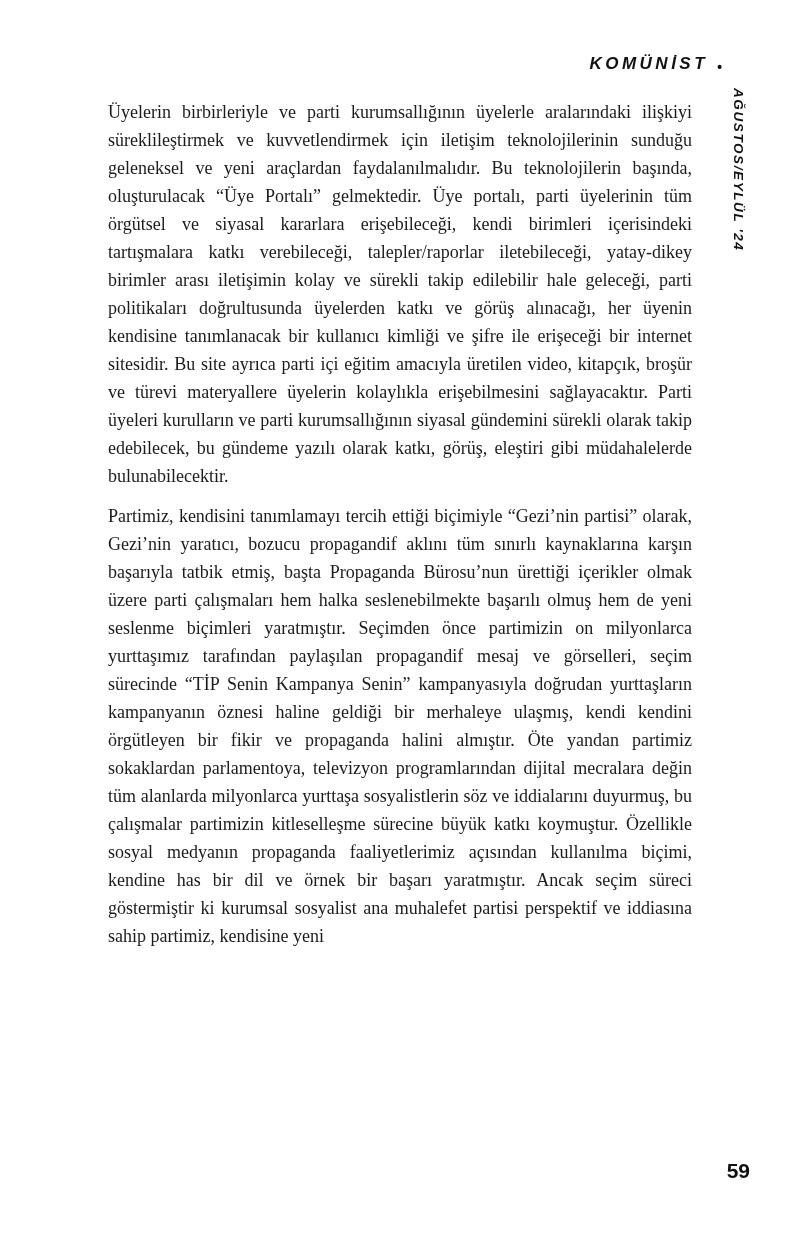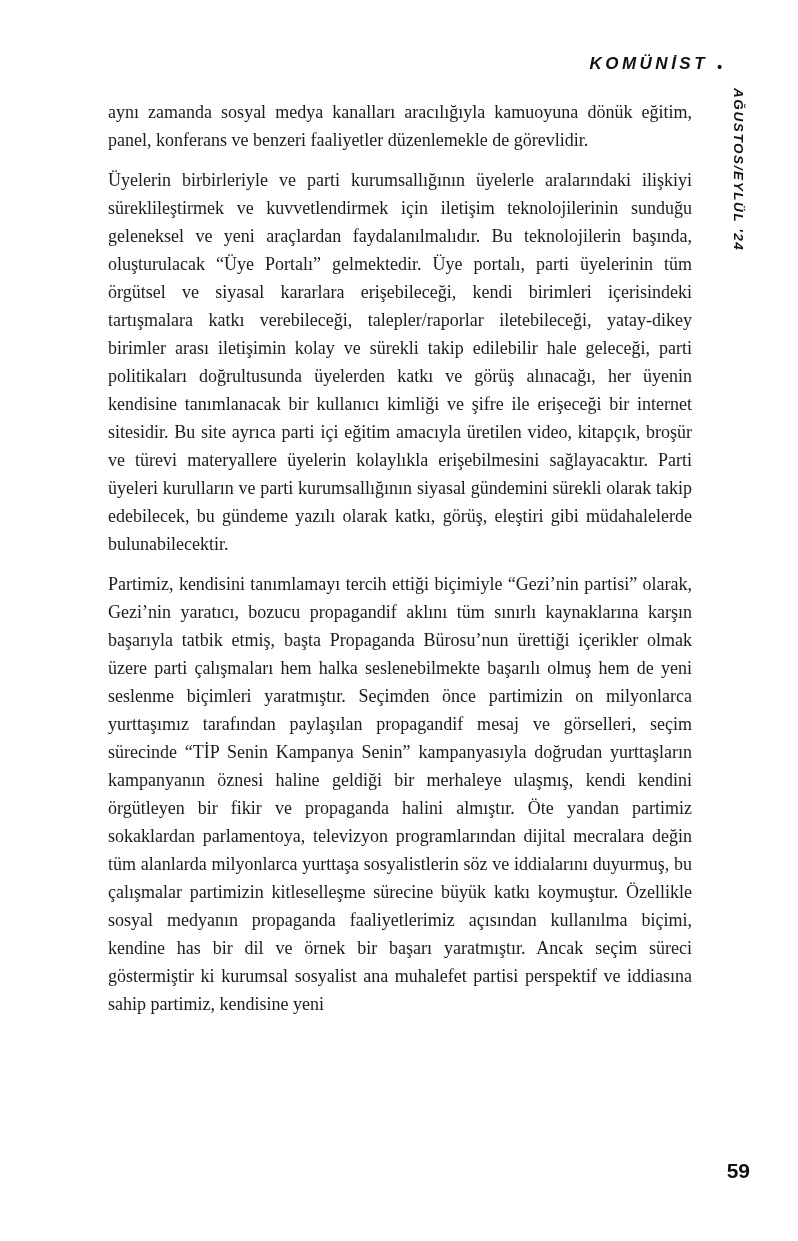--- a/index.html
+++ b/index.html
@@ -79,20 +79,19 @@
 <div class="page">
 
   <div class="masthead">
     <span>KOMÜNİST</span>
     <span class="bullet">•</span>
   </div>
 
   <div class="issue-vertical">AĞUSTOS/EYLÜL '24</div>
 
   <div class="body-text">
-    <p>aynı zamanda sosyal medya kanalları aracılığıyla kamuoyuna dönük eğitim, panel, konferans ve benzeri faaliyetler düzenlemekle de görevlidir.</p>
     <p>Üyelerin birbirleriyle ve parti kurumsallığının üyelerle aralarındaki ilişkiyi süreklileştirmek ve kuvvetlendirmek için iletişim teknolojilerinin sunduğu geleneksel ve yeni araçlardan faydalanılmalıdır. Bu teknolojilerin başında, oluşturulacak “Üye Portalı” gelmektedir. Üye portalı, parti üyelerinin tüm örgütsel ve siyasal kararlara erişebileceği, kendi birimleri içerisindeki tartışmalara katkı verebileceği, talepler/raporlar iletebileceği, yatay-dikey birimler arası iletişimin kolay ve sürekli takip edilebilir hale geleceği, parti politikaları doğrultusunda üyelerden katkı ve görüş alınacağı, her üyenin kendisine tanımlanacak bir kullanıcı kimliği ve şifre ile erişeceği bir internet sitesidir. Bu site ayrıca parti içi eğitim amacıyla üretilen video, kitapçık, broşür ve türevi materyallere üyelerin kolaylıkla erişebilmesini sağlayacaktır. Parti üyeleri kurulların ve parti kurumsallığının siyasal gündemini sürekli olarak takip edebilecek, bu gündeme yazılı olarak katkı, görüş, eleştiri gibi müdahalelerde bulunabilecektir.</p>
     <p>Partimiz, kendisini tanımlamayı tercih ettiği biçimiyle “Gezi’nin partisi” olarak, Gezi’nin yaratıcı, bozucu propagandif aklını tüm sınırlı kaynaklarına karşın başarıyla tatbik etmiş, başta Propaganda Bürosu’nun ürettiği içerikler olmak üzere parti çalışmaları hem halka seslenebilmekte başarılı olmuş hem de yeni seslenme biçimleri yaratmıştır. Seçimden önce partimizin on milyonlarca yurttaşımız tarafından paylaşılan propagandif mesaj ve görselleri, seçim sürecinde “TİP Senin Kampanya Senin” kampanyasıyla doğrudan yurttaşların kampanyanın öznesi haline geldiği bir merhaleye ulaşmış, kendi kendini örgütleyen bir fikir ve propaganda halini almıştır. Öte yandan partimiz sokaklardan parlamentoya, televizyon programlarından dijital mecralara değin tüm alanlarda milyonlarca yurttaşa sosyalistlerin söz ve iddialarını duyurmuş, bu çalışmalar partimizin kitleselleşme sürecine büyük katkı koymuştur. Özellikle sosyal medyanın propaganda faaliyetlerimiz açısından kullanılma biçimi, kendine has bir dil ve örnek bir başarı yaratmıştır. Ancak seçim süreci göstermiştir ki kurumsal sosyalist ana muhalefet partisi perspektif ve iddiasına sahip partimiz, kendisine yeni</p>
   </div>
 
   <div class="page-number">59</div>
 
 </div>
 
 </body></html>

